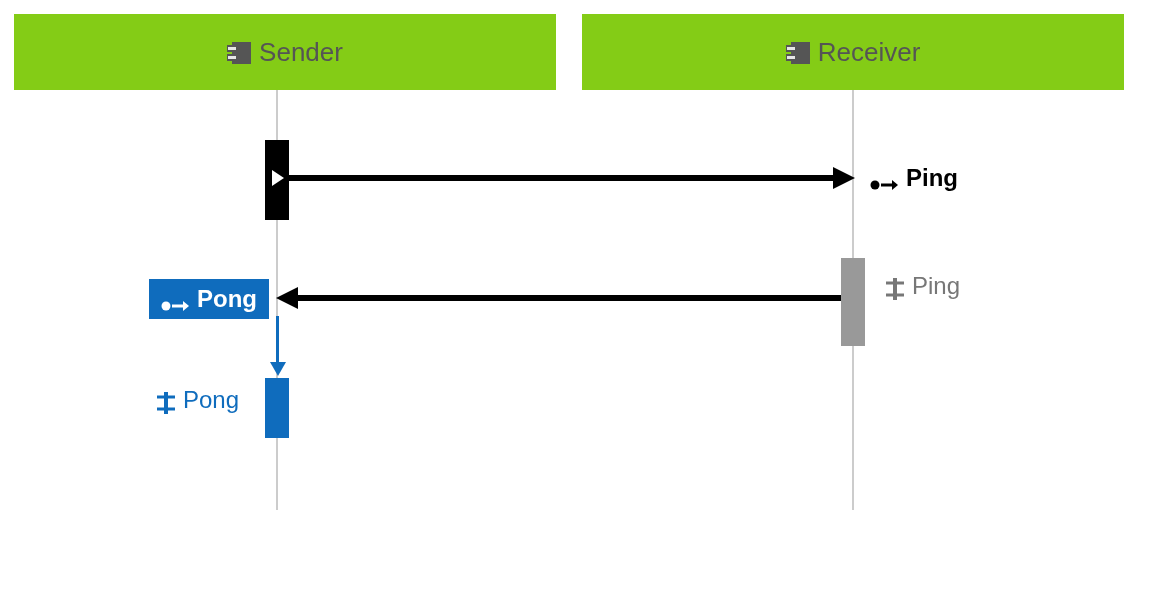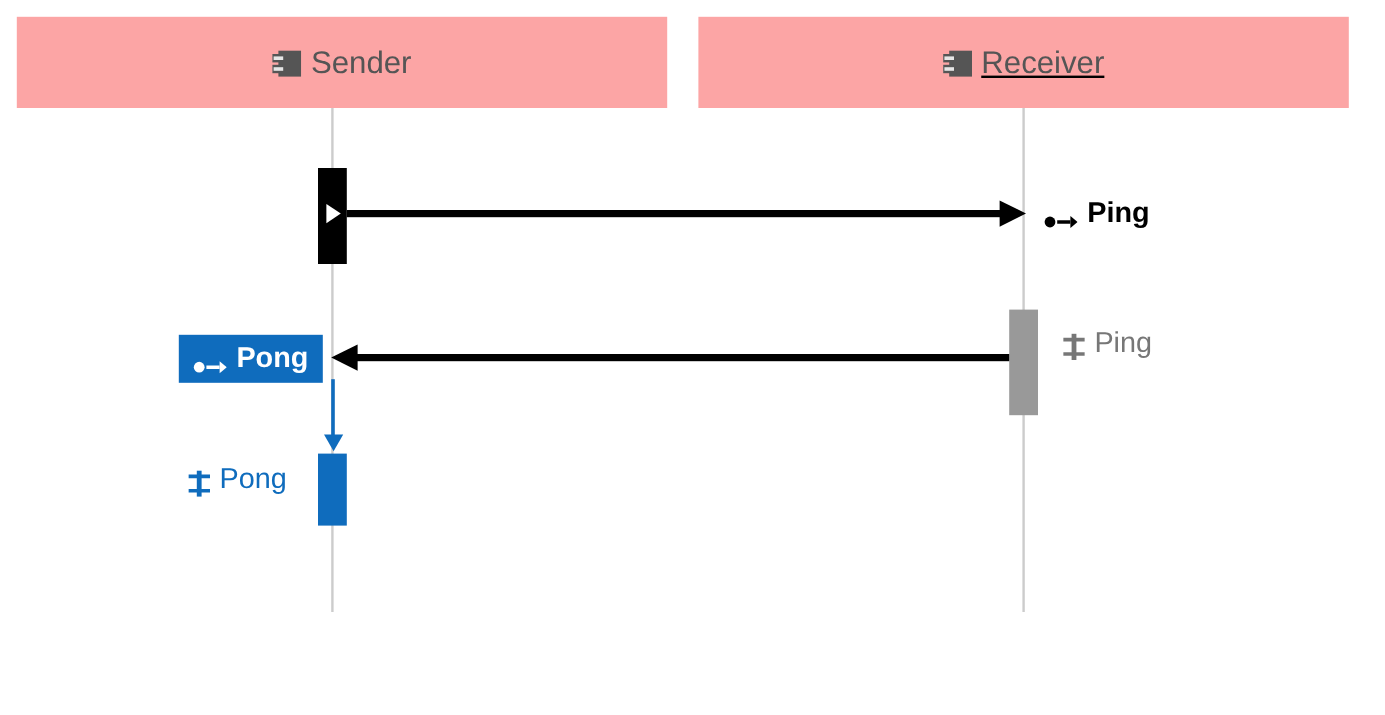--- a/index.html
+++ b/index.html
@@ -5,21 +5,21 @@
     * { box-sizing: border-box; margin: 0; padding: 0; }
     body {
       font-family: "Segoe UI", -apple-system, BlinkMacSystemFont, sans-serif;
       background: #fff;
       width: 1154px;
       height: 596px;
       position: relative;
     }
     .header-box {
       position: absolute;
-      background: #fca5a5;
+      background: #84cc16;
       height: 76px;
       display: flex;
       align-items: center;
       justify-content: center;
     }
     .header-label {
       font-size: 26px;
       color: #555;
       display: flex;
       align-items: center;
@@ -78,21 +78,21 @@
       <svg width="24" height="22" viewBox="0 0 24 22">
         <rect x="5" y="0" width="19" height="22" fill="#555"></rect>
         <rect x="0" y="4" width="10" height="5" fill="#e6e6e6" stroke="#555" stroke-width="2"></rect>
         <rect x="0" y="13" width="10" height="5" fill="#e6e6e6" stroke="#555" stroke-width="2"></rect>
       </svg>
     </span>
     <span>Sender</span>
   </div>
 </div>
 
-<div class="header-box" style="left:582px; top:14px; width:542px;text-decoration:underline;">
+<div class="header-box" style="left:582px; top:14px; width:542px;">
   <div class="header-label">
     <span class="component-icon">
       <svg width="24" height="22" viewBox="0 0 24 22">
         <rect x="5" y="0" width="19" height="22" fill="#555"></rect>
         <rect x="0" y="4" width="10" height="5" fill="#e6e6e6" stroke="#555" stroke-width="2"></rect>
         <rect x="0" y="13" width="10" height="5" fill="#e6e6e6" stroke="#555" stroke-width="2"></rect>
       </svg>
     </span>
     <span>Receiver</span>
   </div>

